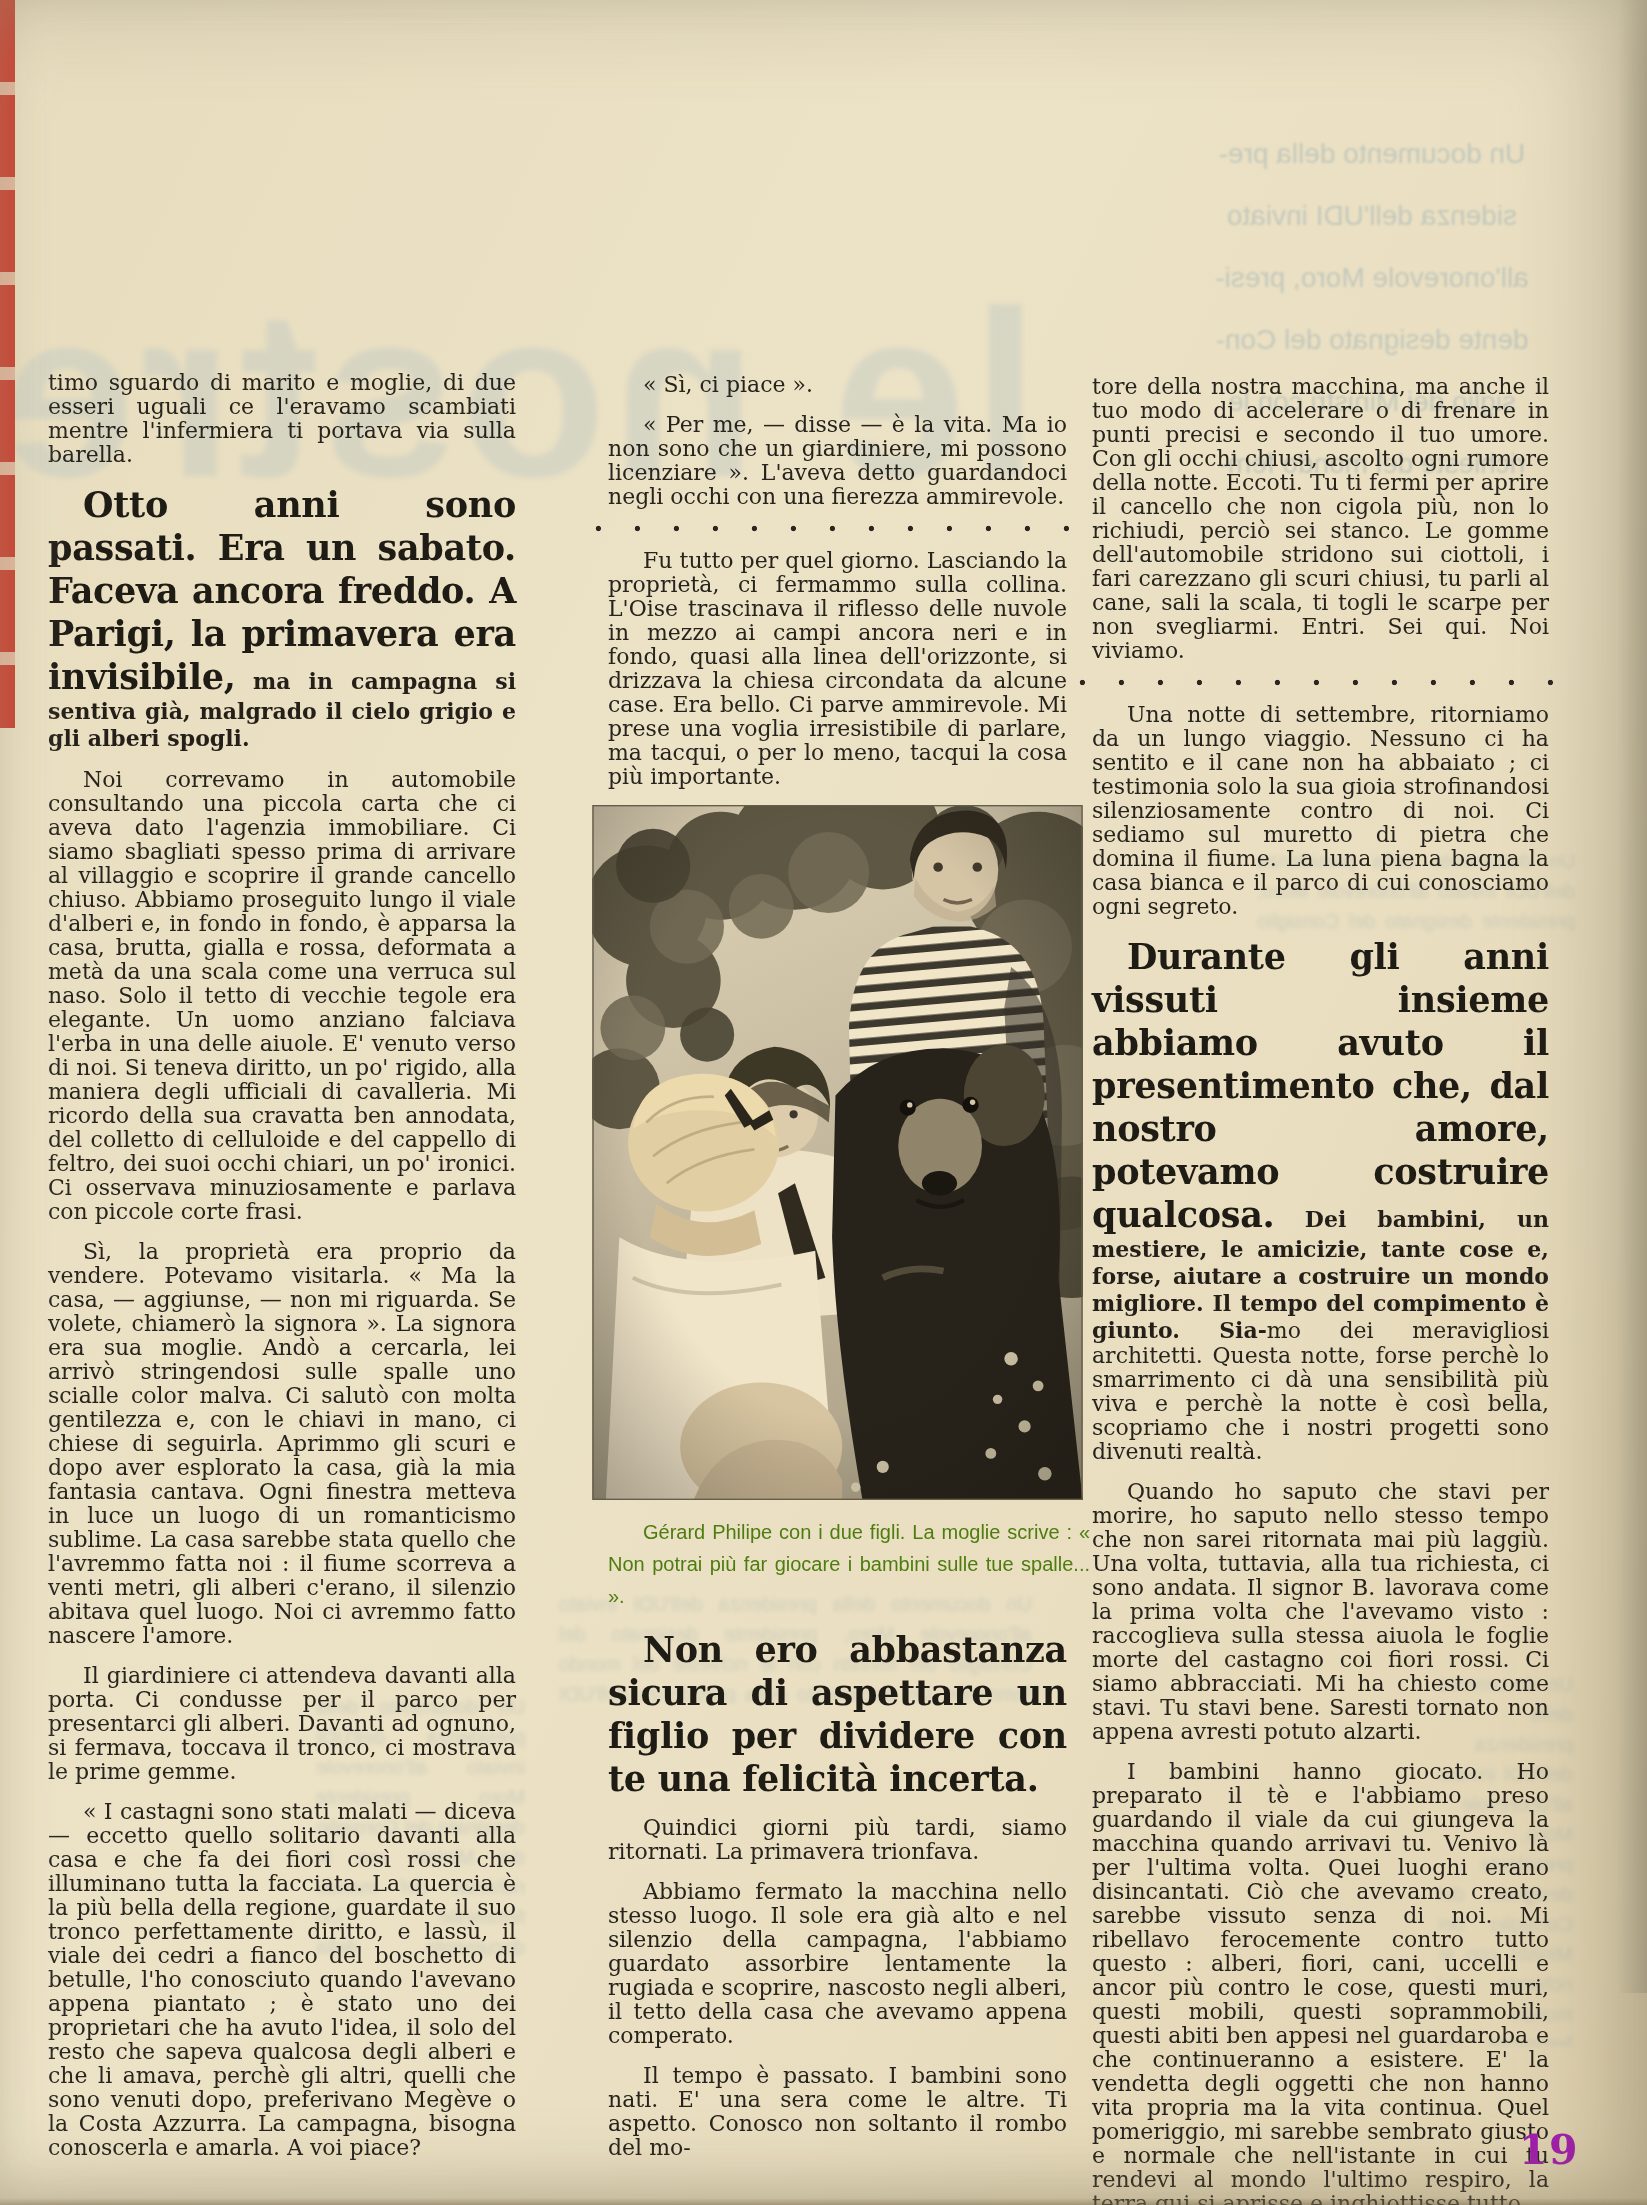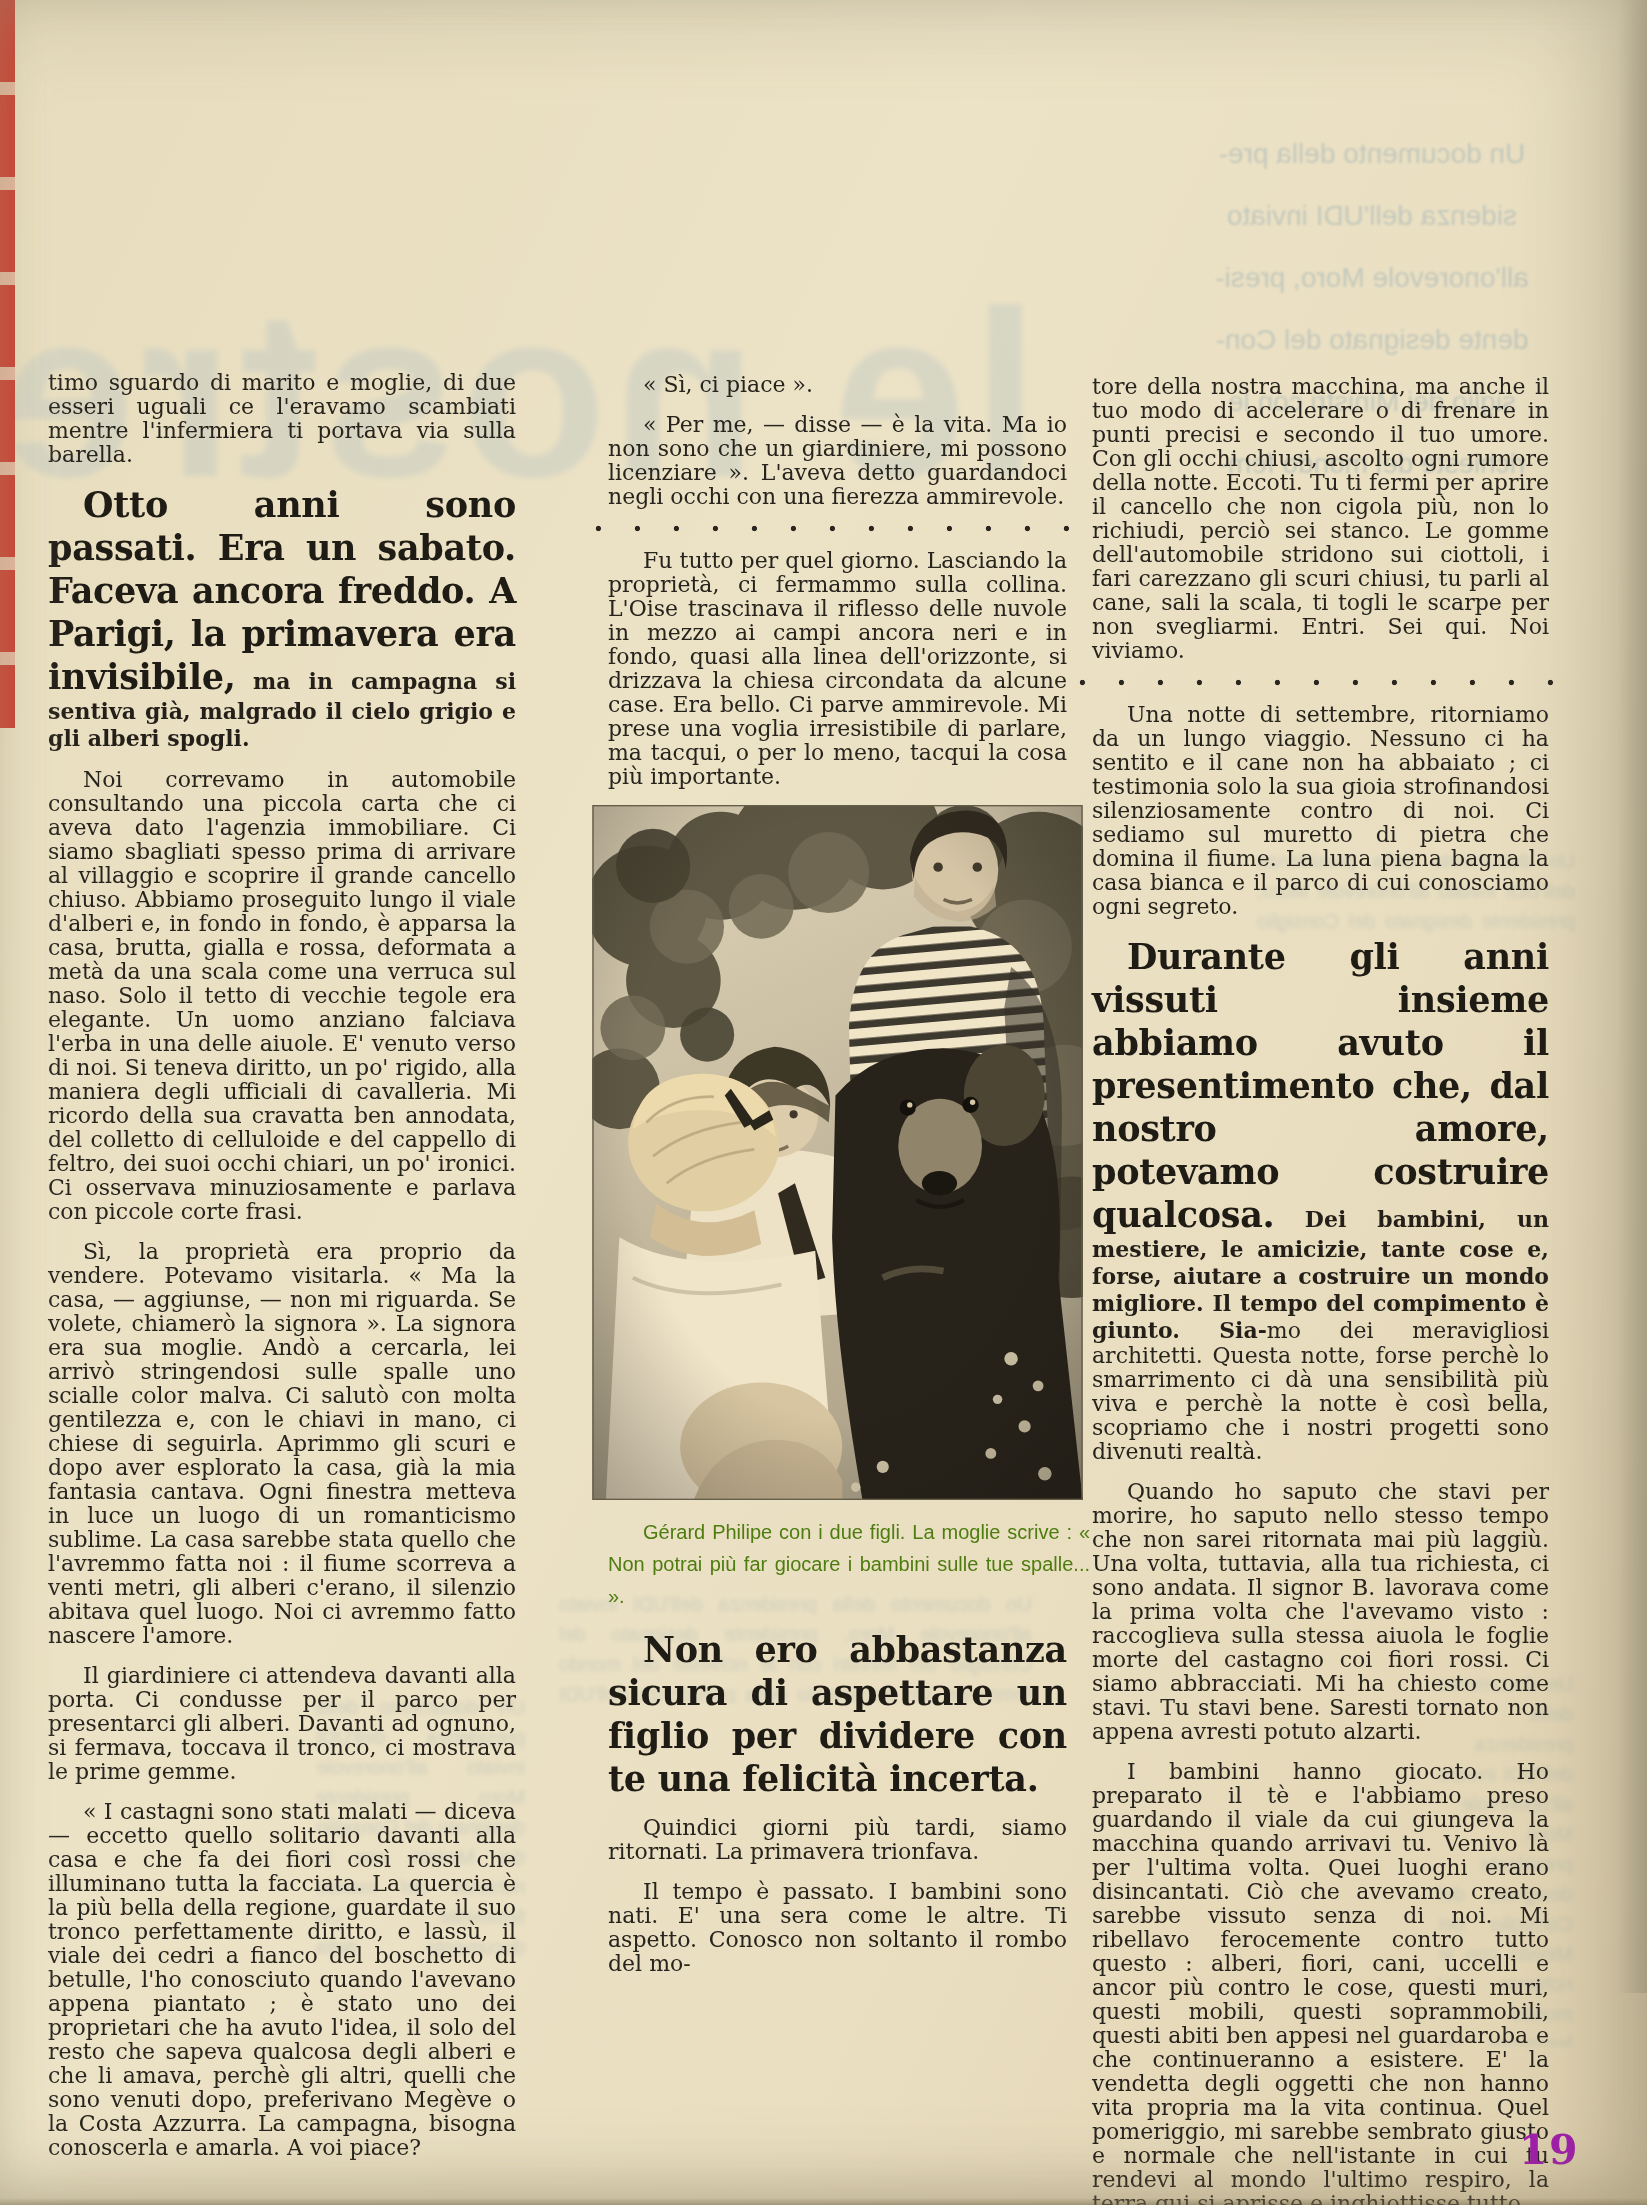--- a/index.html
+++ b/index.html
@@ -195,20 +195,21 @@
           <circle cx="390" cy="1010" r="7"></circle>
       </g>
       <rect width="726" height="1029" fill="url(#vign)"></rect>
       <rect x="1" y="1" width="724" height="1027" fill="none" stroke="#5f5844" stroke-width="2"></rect>
     </svg>
   </div>
 
   <p class="caption">Gérard Philipe con i due figli. La moglie scrive : « Non potrai più far giocare i bambini sulle tue spalle... ».</p>
   <p class="mid-headline">Non ero abbastanza sicura di aspettare un figlio per dividere con te una felicità incerta.</p>
   <p>Quindici giorni più tardi, siamo ritornati. La primavera trionfava.</p>
+  <p>Abbiamo fermato la macchina nello stesso luogo. Il sole era già alto e nel silenzio della campagna, l'abbiamo guardato assorbire lentamente la rugiada e scoprire, nascosto negli alberi, il tetto della casa che avevamo appena comperato.</p>
   <p>Il tempo è passato. I bambini sono nati. E' una sera come le altre. Ti aspetto. Conosco non soltanto il rombo del mo-</p>
 </div>
 
 <div class="col" id="right-col">
   <p class="noindent">tore della nostra macchina, ma anche il tuo modo di accelerare o di frenare in punti precisi e secondo il tuo umore. Con gli occhi chiusi, ascolto ogni rumore della notte. Eccoti. Tu ti fermi per aprire il cancello che non cigola più, non lo richiudi, perciò sei stanco. Le gomme dell'automobile stridono sui ciottoli, i fari carezzano gli scuri chiusi, tu parli al cane, sali la scala, ti togli le scarpe per non svegliarmi. Entri. Sei qui. Noi viviamo.</p>
   <div class="dots"></div>
   <p>Una notte di settembre, ritorniamo da un lungo viaggio. Nessuno ci ha sentito e il cane non ha abbaiato ; ci testimonia solo la sua gioia strofinandosi silenziosamente contro di noi. Ci sediamo sul muretto di pietra che domina il fiume. La luna piena bagna la casa bianca e il parco di cui conosciamo ogni segreto.</p>
   <p class="rt-headline-block"><span class="hl-big">Durante gli anni vissuti insieme abbiamo avuto il presentimento che, dal nostro amore, potevamo costruire qualcosa.</span> <span class="hl-lead">Dei bambini, un mestiere, le amicizie, tante cose e, forse, aiutare a costruire un mondo migliore. Il tempo del compimento è giunto. Sia-</span><span>mo dei meravigliosi architetti. Questa notte, forse perchè lo smarrimento ci dà una sensibilità più viva e perchè la notte è così bella, scopriamo che i nostri progetti sono divenuti realtà.</span></p>
   <p>Quando ho saputo che stavi per morire, ho saputo nello stesso tempo che non sarei ritornata mai più laggiù. Una volta, tuttavia, alla tua richiesta, ci sono andata. Il signor B. lavorava come la prima volta che l'avevamo visto : raccoglieva sulla stessa aiuola le foglie morte del castagno coi fiori rossi. Ci siamo abbracciati. Mi ha chiesto come stavi. Tu stavi bene. Saresti tornato non appena avresti potuto alzarti.</p>
   <p>I bambini hanno giocato. Ho preparato il tè e l'abbiamo preso guardando il viale da cui giungeva la macchina quando arrivavi tu. Venivo là per l'ultima volta. Quei luoghi erano disincantati. Ciò che avevamo creato, sarebbe vissuto senza di noi. Mi ribellavo ferocemente contro tutto questo : alberi, fiori, cani, uccelli e ancor più contro le cose, questi muri, questi mobili, questi soprammobili, questi abiti ben appesi nel guardaroba e che continueranno a esistere. E' la vendetta degli oggetti che non hanno vita propria ma la vita continua. Quel pomeriggio, mi sarebbe sembrato giusto e normale che nell'istante in cui tu rendevi al mondo l'ultimo respiro, la terra qui si aprisse e inghiottisse tutto.</p>

